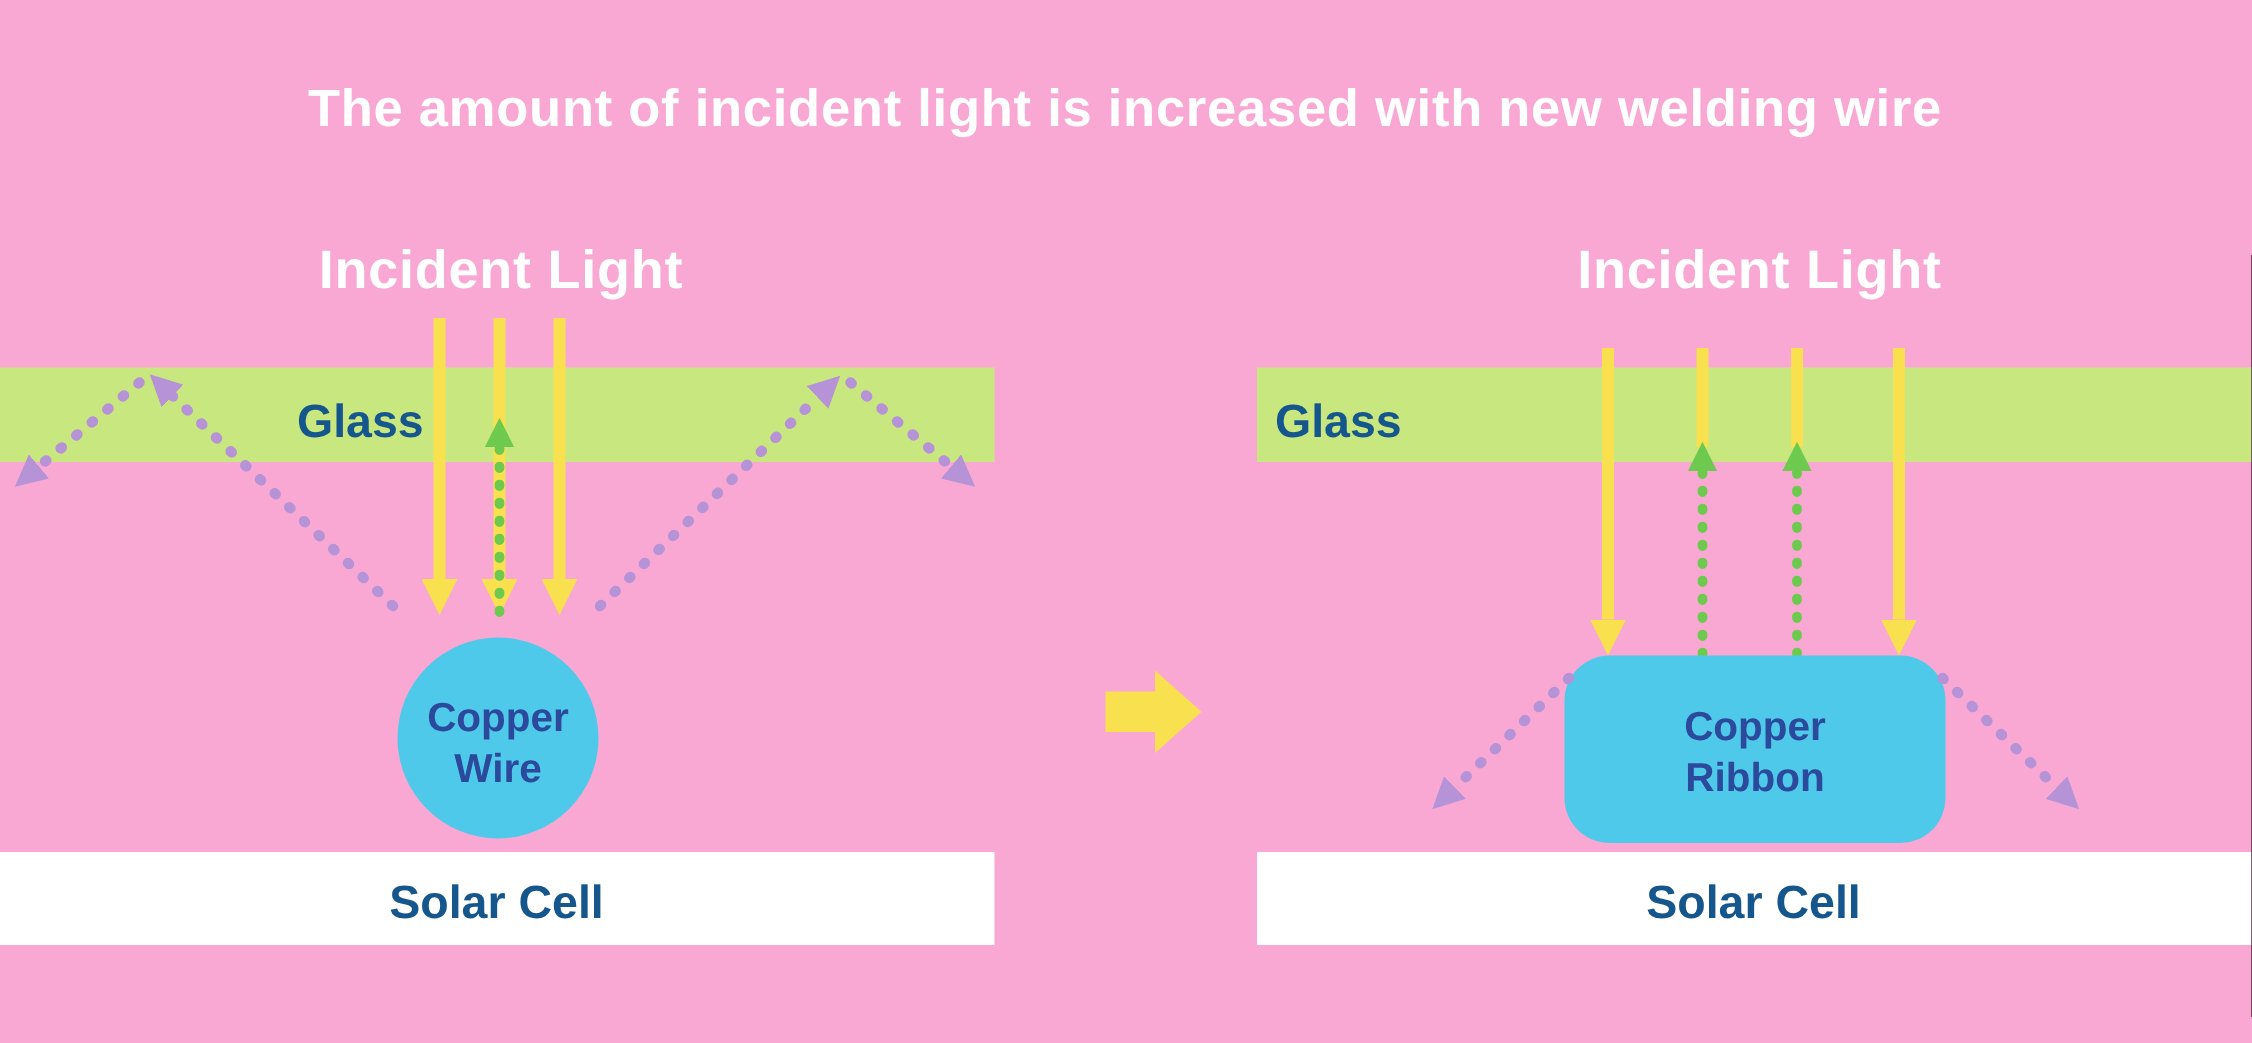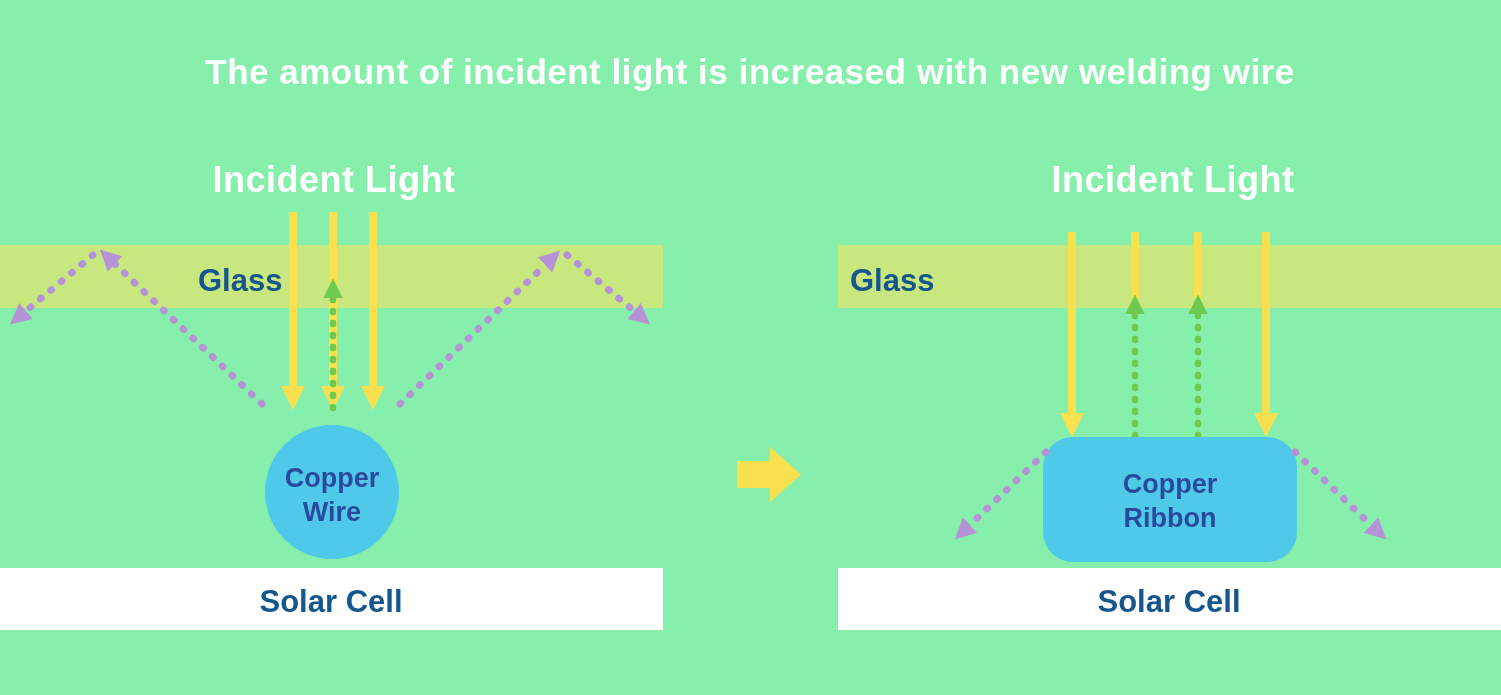--- a/index.html
+++ b/index.html
@@ -4,21 +4,21 @@
 <style>
   html, body {
     margin: 0;
     padding: 0;
     background: #000000;
   }
   .canvas {
     position: relative;
     width: 1501px;
     height: 695px;
-    background: #86efac;
+    background: #f9a8d4;
     overflow: hidden;
   }
   svg text {
     font-family: "Liberation Sans", sans-serif;
   }
   .title-text    { font-size: 35px; font-weight: 800; letter-spacing: 0.5px; }
   .incident-text { font-size: 36px; font-weight: 700; letter-spacing: 0.5px; }
   .glass-text    { font-size: 31px; font-weight: 700; }
   .copper-text   { font-size: 27px; font-weight: 700; }
   .solar-text    { font-size: 31px; font-weight: 700; }

